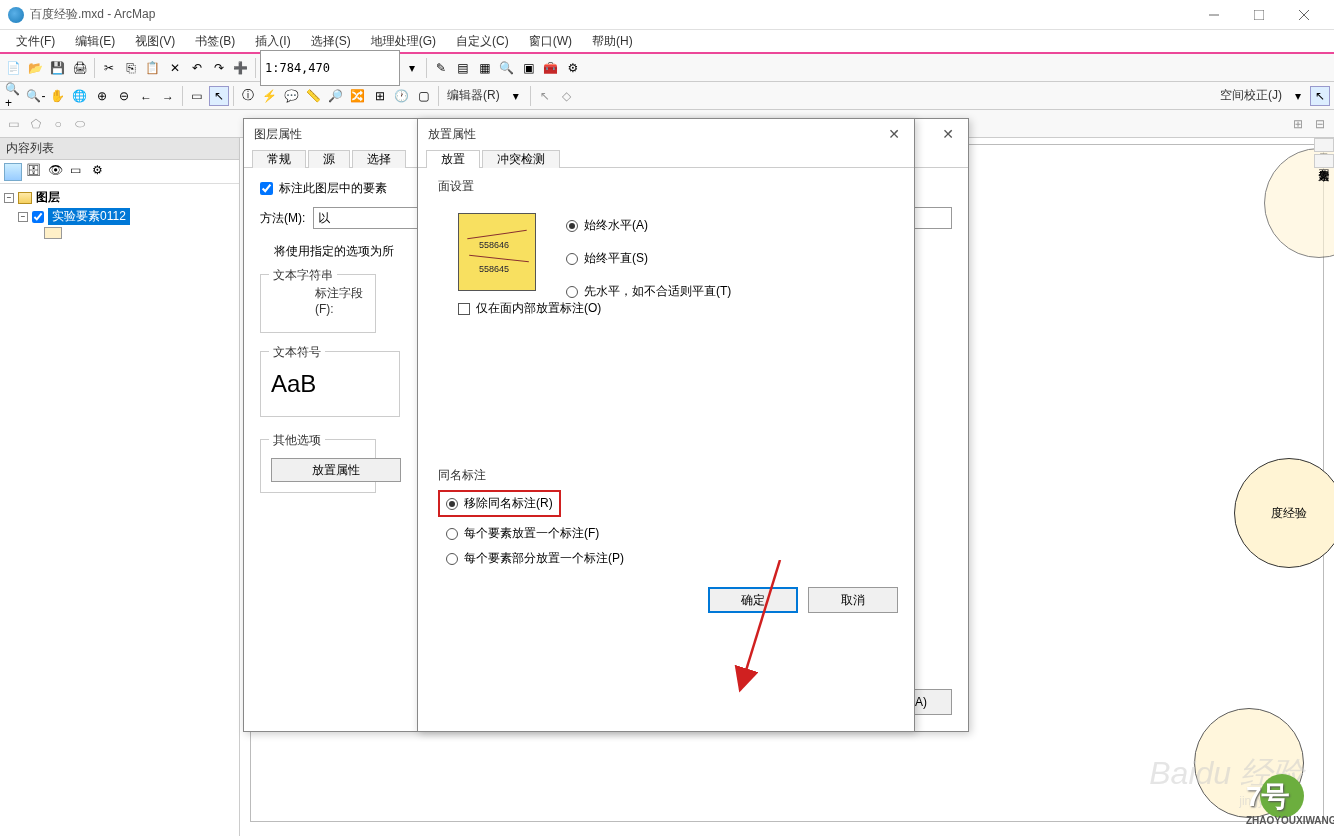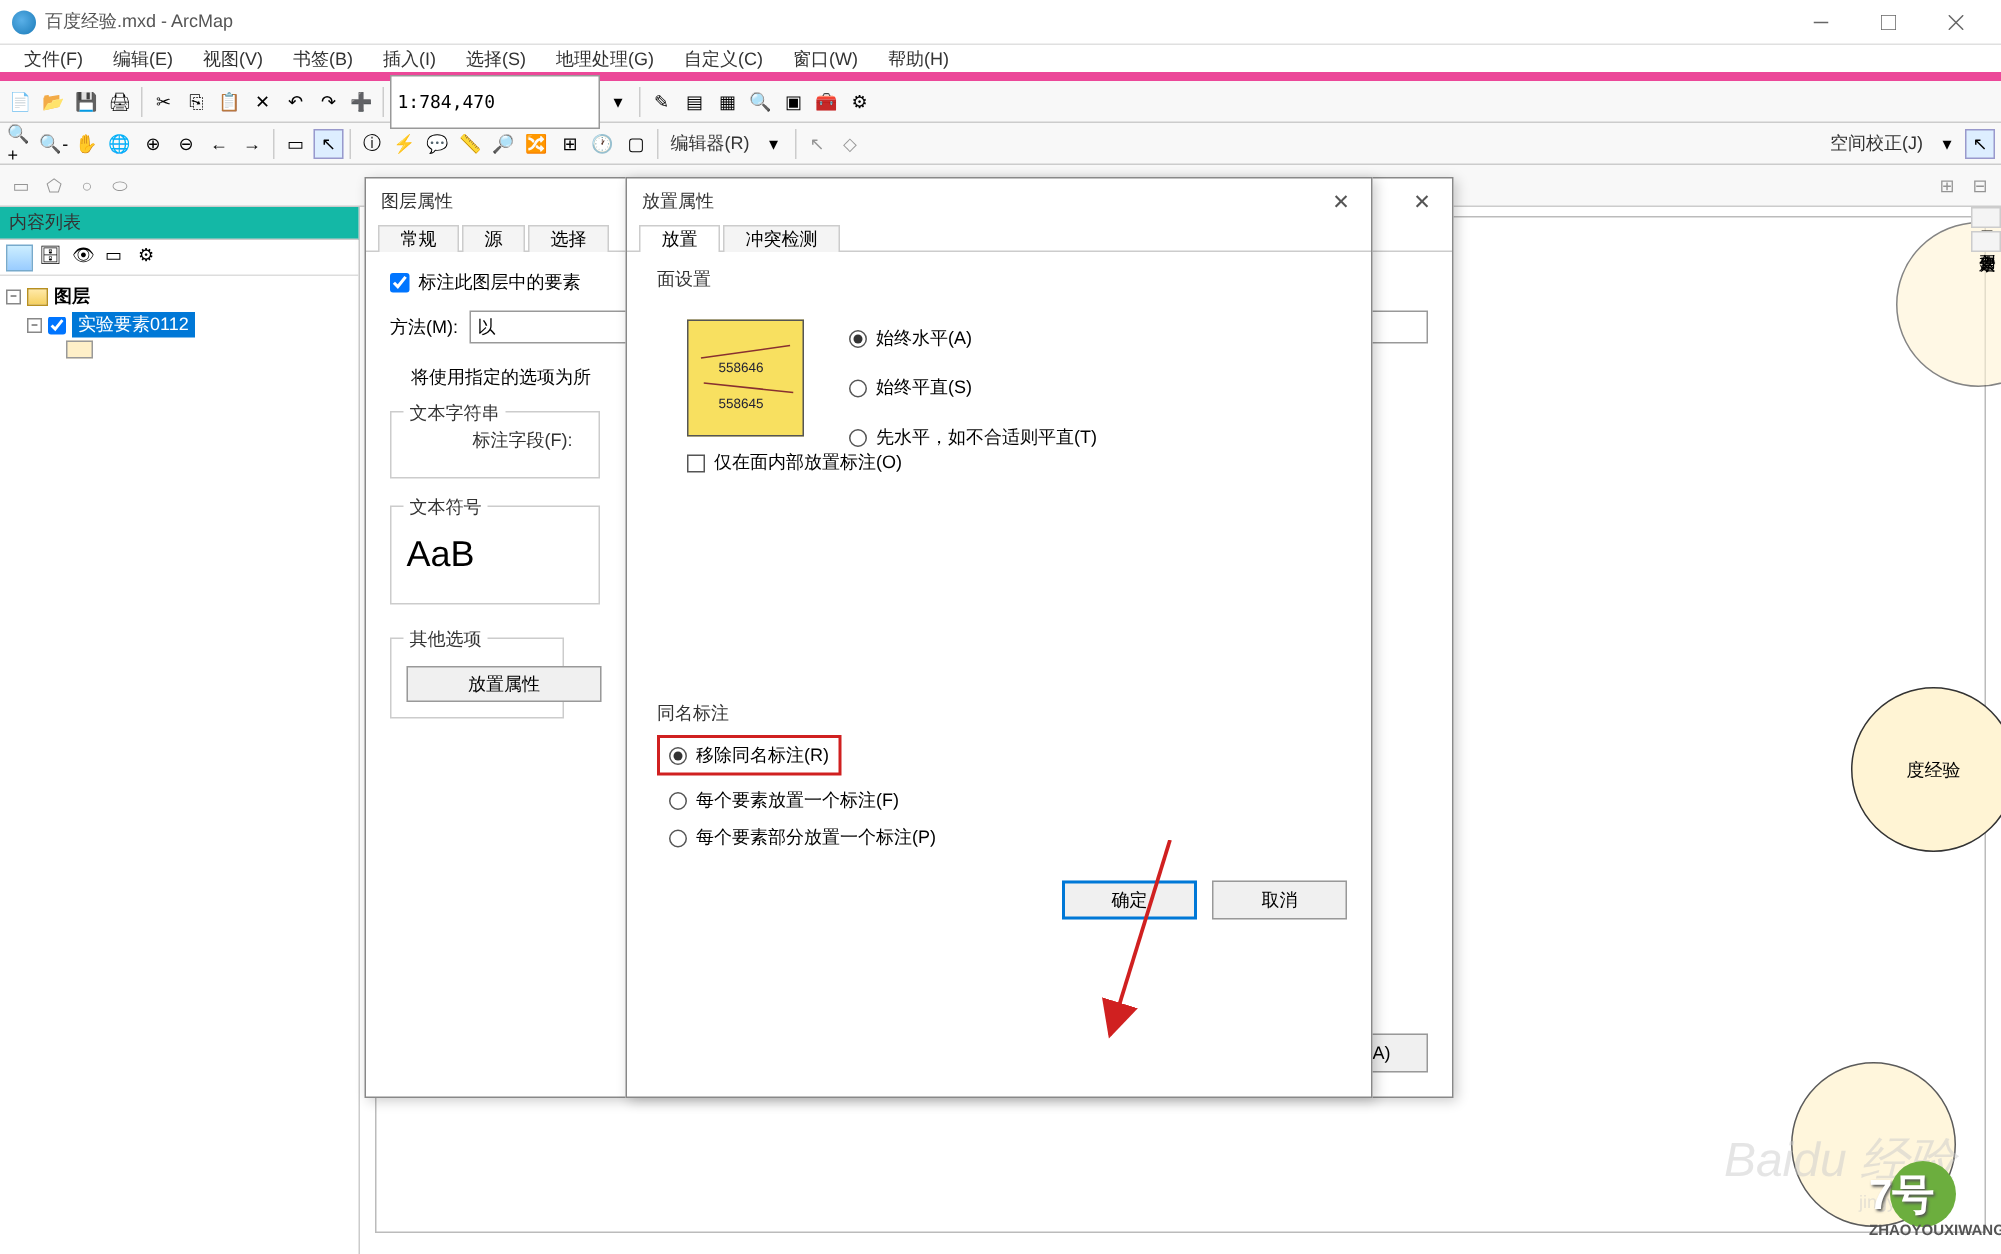--- a/index.html
+++ b/index.html
@@ -5,33 +5,33 @@
 * { box-sizing: border-box; margin: 0; padding: 0; font-family: "Microsoft YaHei", Arial, sans-serif; font-size: 12px; }
 body { background: #fff; width: 1334px; height: 836px; overflow: hidden; position: relative; }
 
 .titlebar { height: 30px; background: #fff; display: flex; align-items: center; padding: 0 8px; border-bottom: 1px solid #e0e0e0; justify-content: center; }
 .titlebar .app-icon { width: 16px; height: 16px; background: radial-gradient(circle at 40% 40%, #5ab0e8, #1a7ab8); border-radius: 50%; margin-right: 6px; }
 .titlebar .title-text { flex: 1; color: #555; }
 .win-controls { display: flex; gap: 0; }
 .win-btn { width: 45px; height: 30px; display: flex; align-items: center; justify-content: center; color: #666; }
 .win-btn svg { width: 10px; height: 10px; }
 
-.menubar { height: 24px; display: flex; align-items: center; padding: 0 8px; gap: 4px; border-bottom: 6px solid #ec4899; }
+.menubar { height: 24px; display: flex; align-items: center; padding: 0 8px; gap: 4px; border-bottom: 2px solid #ec4899; }
 .menu-item { padding: 2px 8px; color: #333; }
 
 .toolbar-row { height: 28px; display: flex; align-items: center; padding: 0 4px; border-bottom: 1px solid #ccc; gap: 2px; background: #f8f8f8; }
 .tool-btn { width: 20px; height: 20px; display: flex; align-items: center; justify-content: center; border: 1px solid transparent; background: #f8f8f8; }
 .tool-btn.active { border: 1px solid #99c; background: #ddeeff; }
 .tool-sep { width: 1px; height: 20px; background: #ccc; margin: 0 2px; }
 .scale-input { width: 140px; height: 36px; border: 1px solid #999; padding: 8px 4px; font-family: monospace; }
 .toolbar-label { color: #333; margin: 0 4px; }
 
 .main-area { display: flex; height: 724px; }
 .toc-panel { width: 240px; border-right: 1px solid #ccc; display: flex; flex-direction: column; }
-.toc-header { height: 22px; background: #14b8a6; border-bottom: 1px solid #ccc; padding: 2px 6px; color: #333; }
+.toc-header { height: 22px; background: #e5e5e5; border-bottom: 1px solid #ccc; padding: 2px 6px; color: #333; }
 .toc-toolbar { height: 24px; display: flex; align-items: center; padding: 0 4px; gap: 4px; border-bottom: 1px solid #ddd; }
 .toc-tool { width: 18px; height: 18px; }
 .toc-tree { flex: 1; padding: 4px; }
 .tree-item { display: flex; align-items: center; gap: 4px; padding: 1px 0; }
 .tree-indent-1 { padding-left: 14px; }
 .tree-indent-2 { padding-left: 40px; }
 .tree-toggle { width: 10px; height: 10px; border: 1px solid #888; display: flex; align-items: center; justify-content: center; font-size: 8px; line-height: 1; }
 .tree-layer-icon { width: 14px; height: 12px; background: linear-gradient(#ffe9a8,#f5d060); border: 1px solid #b89020; }
 .tree-selected { background: #0078d7; color: #fff; padding: 0 4px; }
 .tree-check { width: 12px; height: 12px; }
@@ -262,21 +262,21 @@
   <div class="dlg-body">
     <label class="label-chk">
       <input type="checkbox" checked="" style="">
       <span>标注此图层中的要素</span>
     </label>
     <div class="method-row">
       <span>方法(M):</span>
       <input value="以" style="">
     </div>
     <div style="margin-left:14px;margin-bottom:14px">将使用指定的选项为所</div>
-    <div class="group-box" style="width:140px">
+    <div class="group-box" style="width:116px">
       <div class="group-box-title">文本字符串</div>
       <div class="field-label">标注字段(F):</div>
     </div>
     <div class="group-box" style="width:140px;margin-top:18px">
       <div class="group-box-title">文本符号</div>
       <div class="sample-text">AaB</div>
     </div>
     <div class="group-box" style="width:116px;margin-top:22px">
       <div class="group-box-title">其他选项</div>
       <div class="place-btn">放置属性</div>

